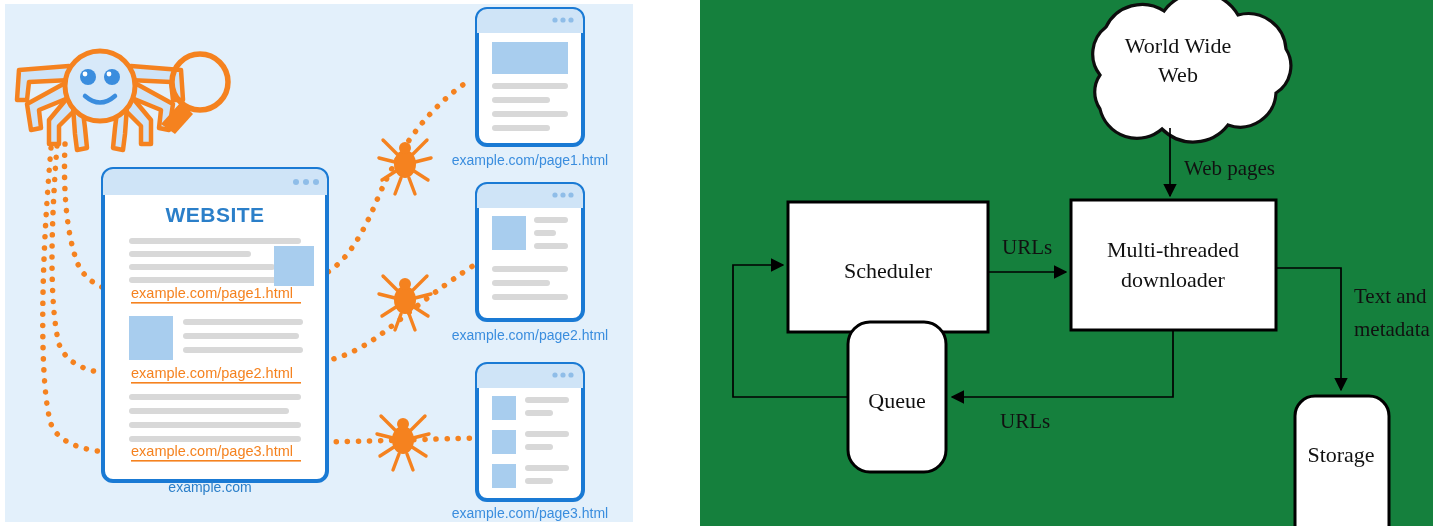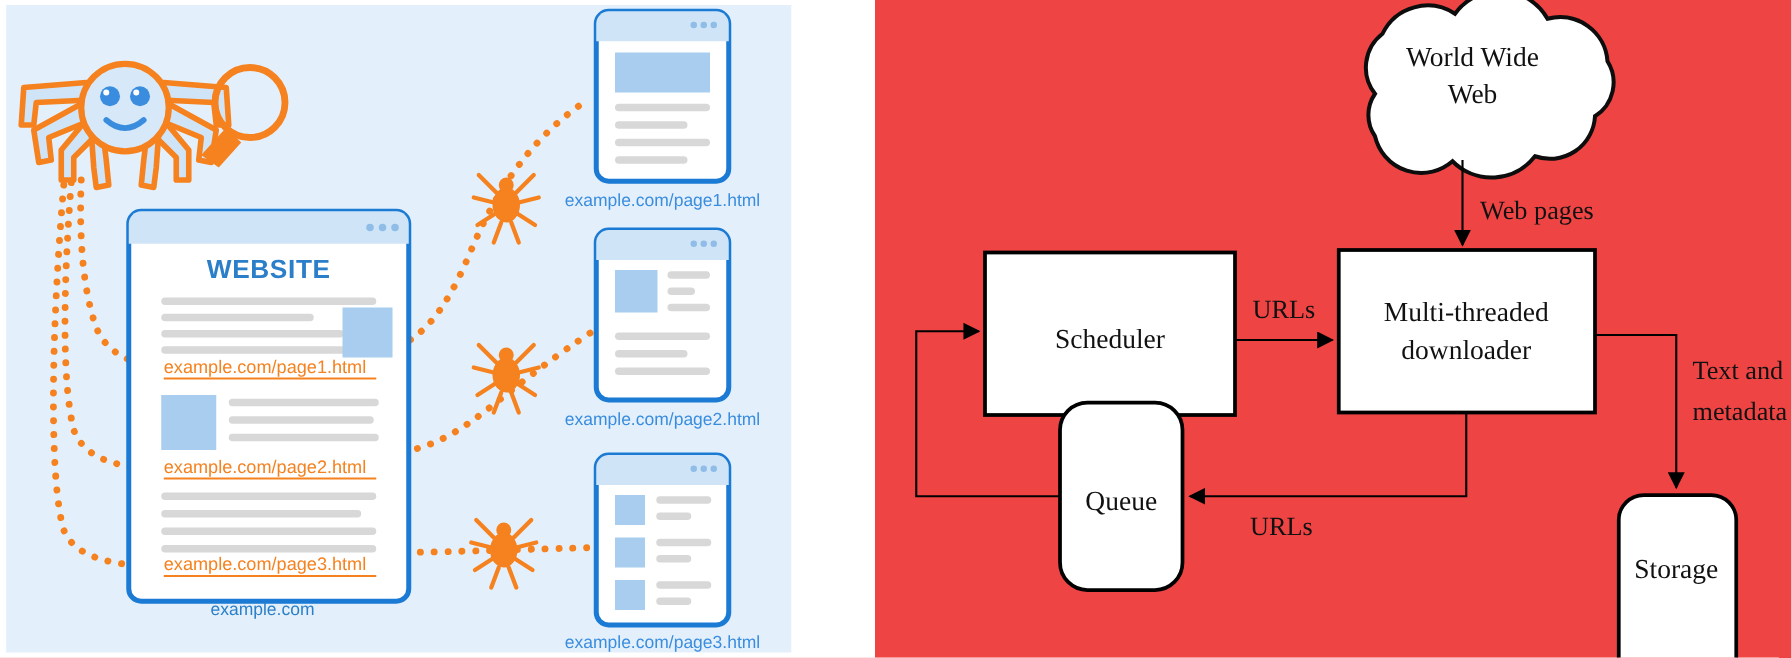--- a/index.html
+++ b/index.html
@@ -9,21 +9,21 @@
   
   #left-panel{position:absolute;left:5px;top:4px;width:628px;height:518px;background:#e3f0fb;}
   #left-svg{position:absolute;left:0;top:0;}
 
   .lbl-blue{fill:#3a8dde;font-family:"Liberation Sans",sans-serif;font-size:14px;}
   .lbl-site{fill:#2b7fc9;font-family:"Liberation Sans",sans-serif;font-size:14px;}
   .lbl-link{fill:#f5821f;font-family:"Liberation Sans",sans-serif;font-size:14.5px;}
   .lbl-title{fill:#2b7fc9;font-family:"Liberation Sans",sans-serif;font-size:21px;font-weight:bold;letter-spacing:.5px;}
 
   
-  #right-panel{position:absolute;left:700px;top:0;width:733px;height:526px;background:#ef4444;}
+  #right-panel{position:absolute;left:700px;top:0;width:733px;height:526px;background:#15803d;}
   #right-svg{position:absolute;left:0;top:0;}
   .dg-text{font-family:"Liberation Serif",serif;font-size:22px;fill:#111;}
   .dg-edge{font-family:"Liberation Serif",serif;font-size:21px;fill:#111;}
   .box{fill:#ffffff;stroke:#000000;stroke-width:3;}
   .wire{fill:none;stroke:#000000;stroke-width:1.7;}
   .cloudline{fill:#ffffff;stroke:#0d0d0d;stroke-width:3.2;stroke-linecap:round;}
 </style>
 </head>
 <body>
 

